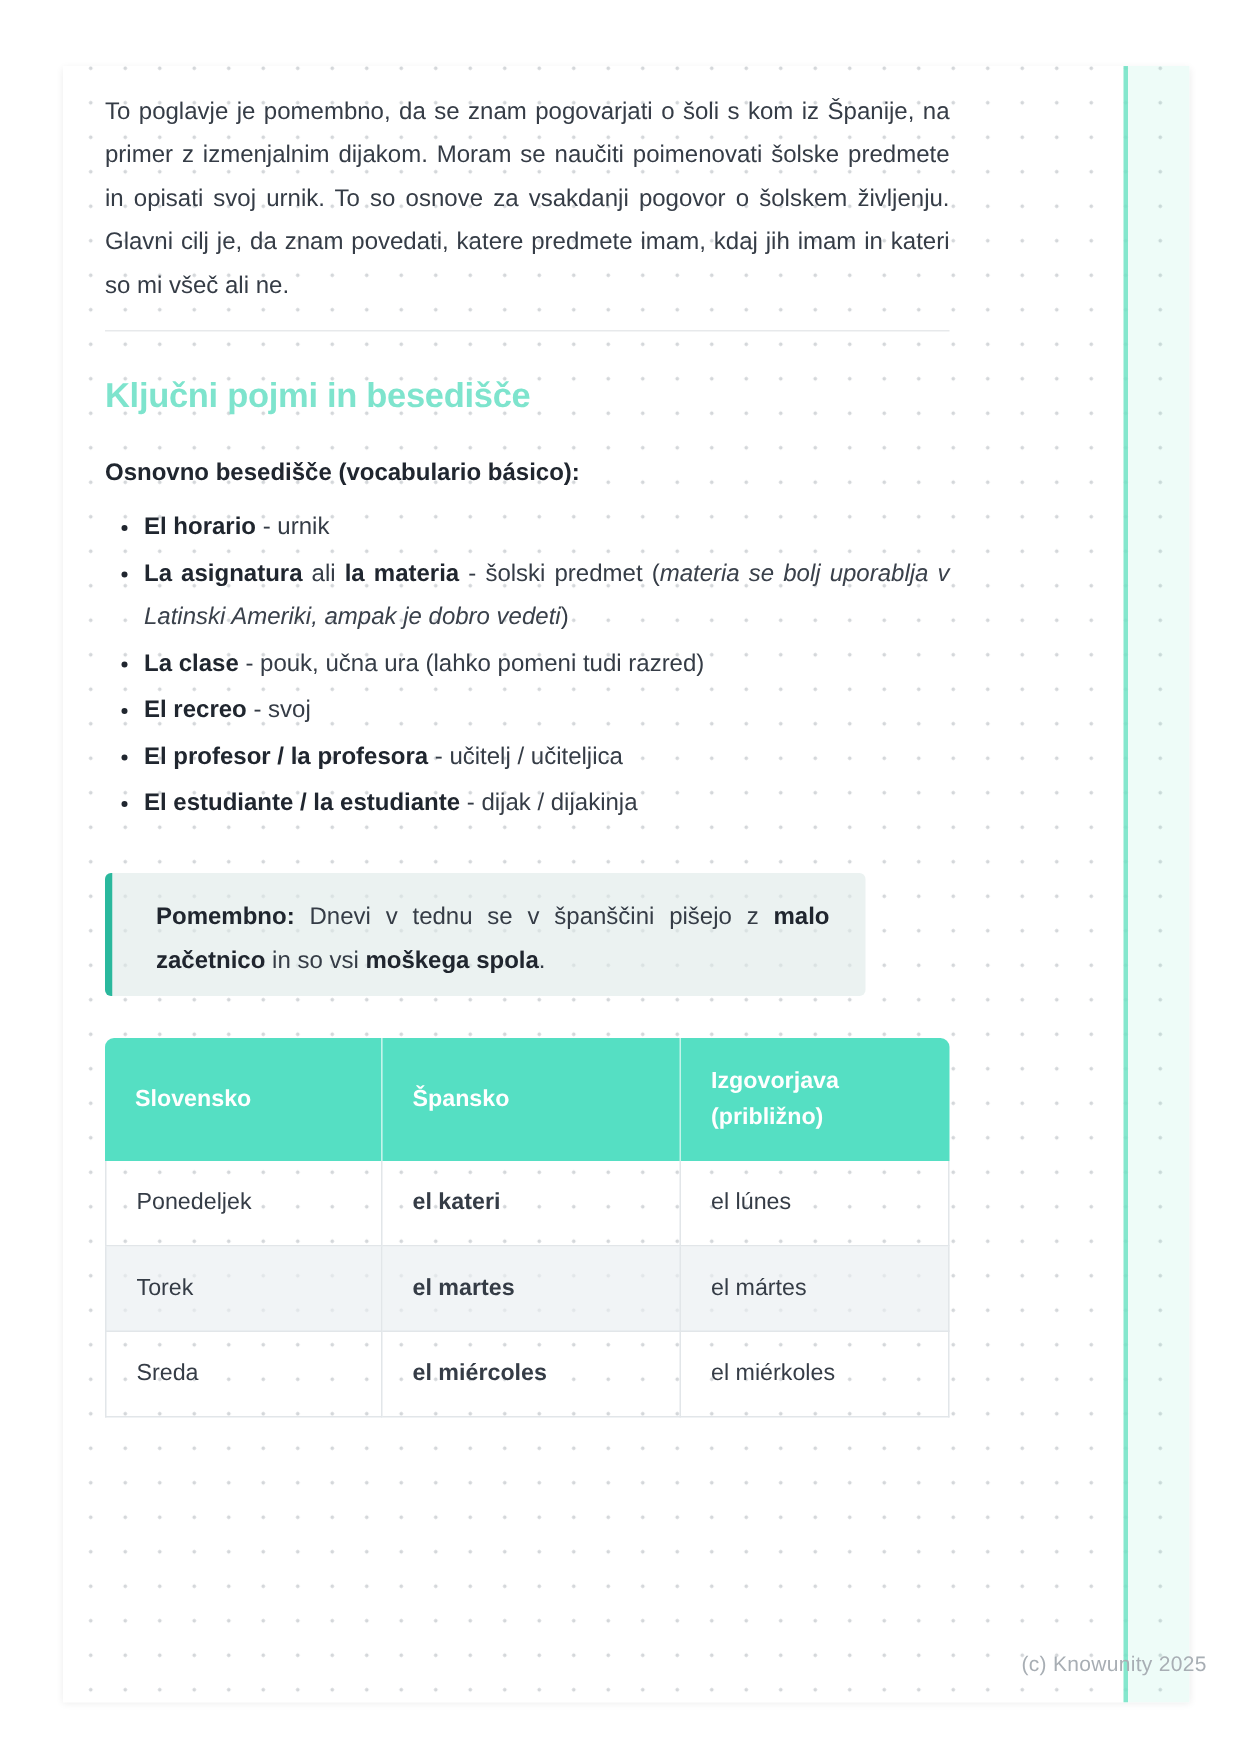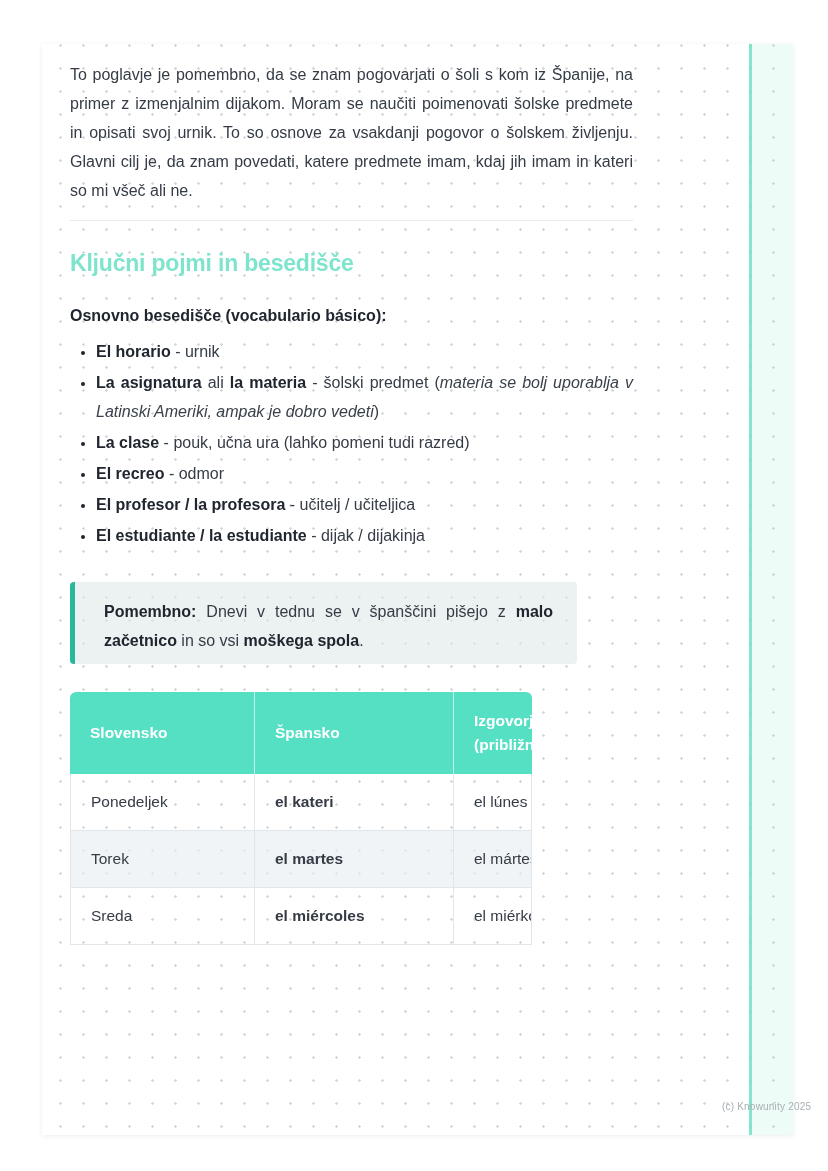--- a/index.html
+++ b/index.html
@@ -65,41 +65,41 @@
     margin-top:32px;
     background:rgba(222,234,231,0.6);
     border-left:5px solid #2ab89d;
     border-radius:4px;
     padding:15px 24px 9px 29px;
     box-sizing:border-box;width:507px;
   }
   .callout p{margin:0;font-size:16px;line-height:29px;text-align:justify;color:#353c46;}
 
   table.days-table{
-    margin-top:28px;width:462px;border-collapse:separate;border-spacing:0;
+    margin-top:28px;width:563px;border-collapse:separate;border-spacing:0;
     table-layout:fixed;
   }
   table.days-table th{
     background:#55dfc3;color:#ffffff;font-weight:700;font-size:15.5px;line-height:24px;
     text-align:left;padding:17px 20px;border-right:1px solid rgba(255,255,255,0.65);
   }
   table.days-table th:first-child{border-top-left-radius:6px;}
   table.days-table th:last-child{border-top-right-radius:6px;border-right:none;}
   table.days-table td{
     font-size:15.5px;line-height:22px;padding:17px 20px;color:#353c46;
     border-bottom:1px solid #e2e6e9;border-right:1px solid #e2e6e9;
     background:transparent;overflow:hidden;white-space:nowrap;
   }
   table.days-table td:first-child{border-left:1px solid #e2e6e9;margin-top:36px;}
   table.days-table tbody tr:nth-child(even) td{background:rgba(233,238,241,0.65);}
   td.td-es{font-weight:700;color:#1d242e;}
 
   .footer-credit{
-    position:absolute;left:722px;top:1101px;z-index:3;
-    font-size:10px;letter-spacing:0.2px;color:#a8aeb4;text-align:right;
+    position:absolute;left:681px;top:1101px;z-index:3;
+    font-size:14px;letter-spacing:0.2px;color:#a8aeb4;text-align:right;
   }
 </style>
 </head>
 <body>
 
 <div class="page-card">
   <div class="margin-strip"></div>
   <div class="margin-line"></div>
 
   <div class="content">
@@ -108,21 +108,21 @@
 
     <hr class="divider">
 
     <h2 class="section-heading vocab-heading">Ključni pojmi in besedišče</h2>
     <p class="bold-label">Osnovno besedišče (vocabulario básico):</p>
 
     <ul class="vocab-list">
         <li><b>El horario</b><span> - urnik</span></li>
         <li><b>La asignatura</b><span> ali </span><b>la materia</b><span> - šolski predmet (</span><i>materia se bolj uporablja v Latinski Ameriki, ampak je dobro vedeti</i><span>)</span></li>
         <li><b>La clase</b><span> - pouk, učna ura (lahko pomeni tudi razred)</span></li>
-        <li><b>El recreo</b><span> - odmor</span></li>
+        <li><b>El recreo</b><span> - svoj</span></li>
         <li><b>El profesor / la profesora</b><span> - učitelj / učiteljica</span></li>
         <li><b>El estudiante / la estudiante</b><span> - dijak / dijakinja</span></li>
       </ul>
 
 
     <div class="callout">
       <p><b>Pomembno:</b><span> Dnevi v tednu se v španščini pišejo z </span><b>malo začetnico</b><span> in so vsi </span><b>moškega spola</b><span>.</span></p>
     </div>
 
     <table class="days-table">

